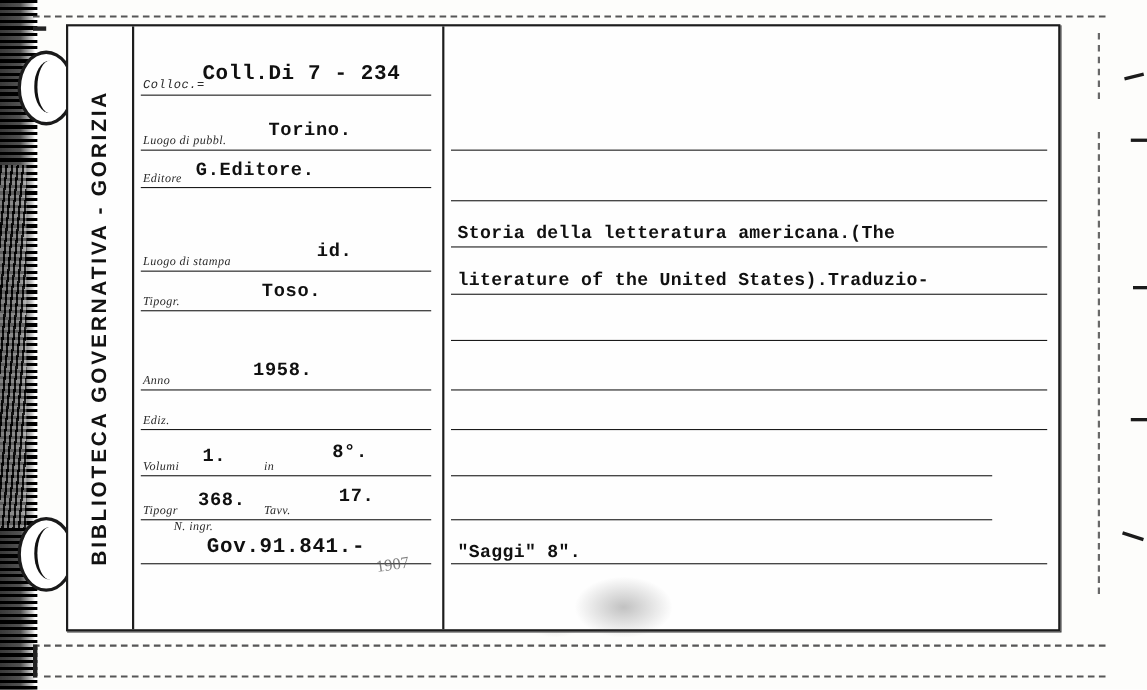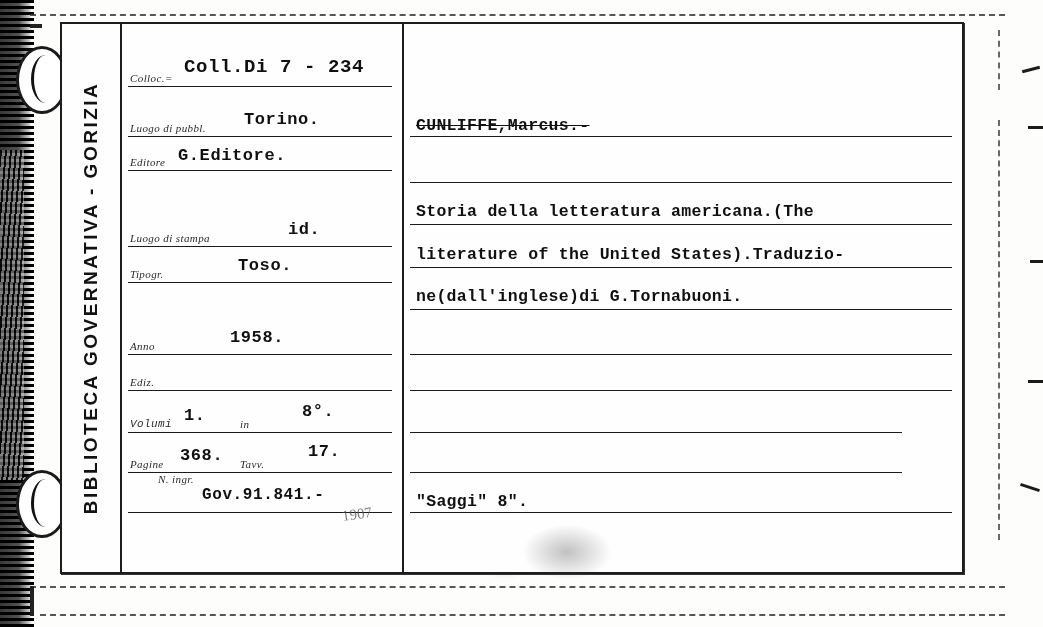--- a/index.html
+++ b/index.html
@@ -107,21 +107,21 @@
   
   .typed{
     position:absolute;
     font-family:"Liberation Mono", monospace;
     font-size:17px;
     font-weight:bold;
     color:#101010;
     white-space:nowrap;
     letter-spacing:.6px;
   }
-  .typed.sm{font-size:16px;margin-left:14px;}
+  .typed.sm{font-size:19px;}
   .typed.big{font-size:19px;}
   
   .rline{
     position:absolute;left:14px;
     font-family:"Liberation Mono", monospace;
     font-size:16.5px;
     font-weight:bold;
     color:#101010;
     white-space:nowrap;
     letter-spacing:.3px;
@@ -195,30 +195,30 @@
       <div class="rule" style="top:112px;"></div>
       <div class="rule" style="top:146px;"></div>
       <div class="rule" style="top:222px;"></div>
       <div class="rule" style="top:258px;"></div>
       <div class="rule" style="top:330px;"></div>
       <div class="rule" style="top:366px;"></div>
       <div class="rule" style="top:408px;"></div>
       <div class="rule" style="top:448px;"></div>
       <div class="rule" style="top:488px;"></div>
 
-      <div class="flabel" style="left:10px;top:48px;">Colloc.=</div>
+      <div class="flabel" style="left:10px;top:48px;font-family:Liberation Mono, monospace;">Colloc.=</div>
       <div class="flabel" style="left:10px;top:98px;">Luogo di pubbl.</div>
       <div class="flabel" style="left:10px;top:132px;">Editore</div>
       <div class="flabel" style="left:10px;top:208px;">Luogo di stampa</div>
       <div class="flabel" style="left:10px;top:244px;">Tipogr.</div>
       <div class="flabel" style="left:10px;top:316px;">Anno</div>
       <div class="flabel" style="left:10px;top:352px;">Ediz.</div>
-      <div class="flabel" style="left:10px;top:394px;font-family:Liberation Mono, monospace;">Volumi</div>
+      <div class="flabel" style="left:10px;top:394px;">Volumi</div>
       <div class="flabel" style="left:120px;top:394px;">in</div>
-      <div class="flabel" style="left:10px;top:434px;">Pagine</div>
+      <div class="flabel" style="left:10px;top:434px;">Tipogr</div>
       <div class="flabel" style="left:120px;top:434px;">Tavv.</div>
       <div class="flabel" style="left:10px;top:449px;margin-left:28px;">N. ingr.</div>
 
       <div class="typed big" style="left:64px;top:32px;">Coll.Di 7 - 234</div>
       <div class="typed" style="left:124px;top:86px;">Torino.</div>
       <div class="typed" style="left:58px;top:122px;">G.Editore.</div>
       <div class="typed" style="left:168px;top:196px;text-align:center;">id.</div>
       <div class="typed" style="left:118px;top:232px;">Toso.</div>
       <div class="typed" style="left:110px;top:304px;">1958.</div>
       <div class="typed" style="left:64px;top:382px;">1.</div>
@@ -236,23 +236,21 @@
       <div class="rule" style="top:158px;"></div>
       <div class="rule" style="top:200px;"></div>
       <div class="rule" style="top:243px;"></div>
       <div class="rule" style="top:285px;"></div>
       <div class="rule" style="top:330px;"></div>
       <div class="rule" style="top:366px;"></div>
       <div class="rule short" style="top:408px;"></div>
       <div class="rule short" style="top:448px;"></div>
       <div class="rule" style="top:488px;"></div>
 
-      <div class="rline strike" style="top:92px;">CUNLIFFE,Marcus.-</div>
       <div class="rline" style="top:221px;">literature of the United States).Traduzio-</div>
       <div class="rline" style="top:178px;">Storia della letteratura americana.(The</div>
-      <div class="rline" style="top:263px;">ne(dall'inglese)di G.Tornabuoni.</div>
       <div class="rline" style="top:468px;">"Saggi" 8".</div>
 
       <div class="smudge" style="left:120px;top:500px;width:90px;height:56px;"></div>
     </div>
 
   </div>
 </div>
 
 </body></html>

